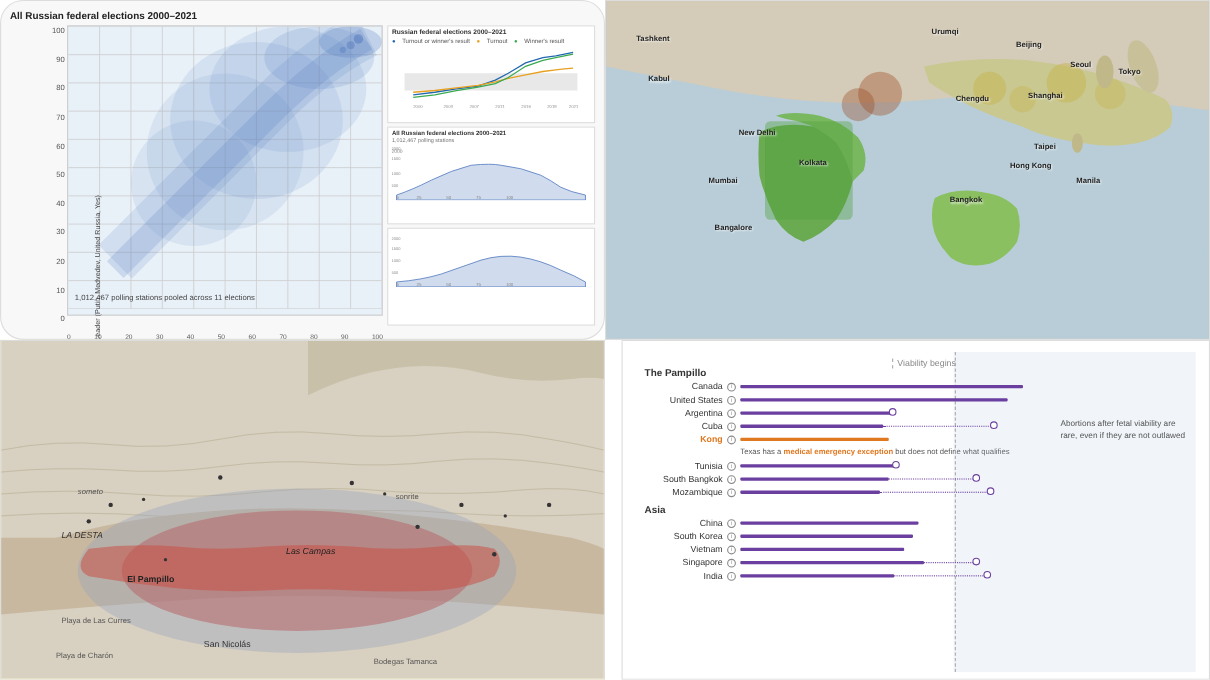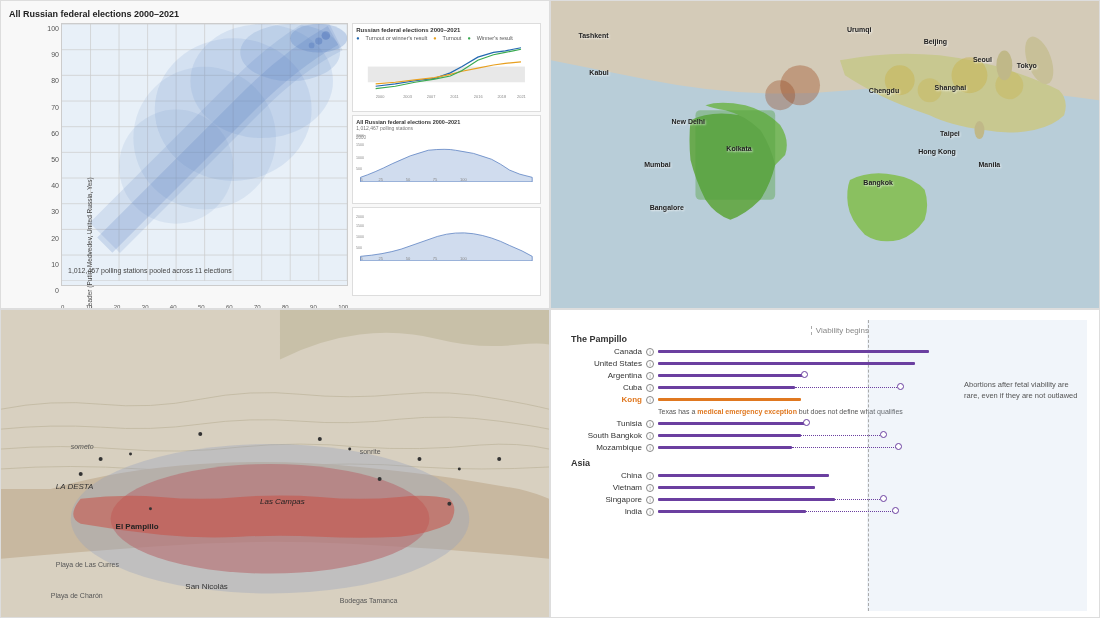--- a/index.html
+++ b/index.html
@@ -17,20 +17,21 @@
     .quadrant {
       position: relative;
       overflow: hidden;
       border: 1px solid #ddd;
     }
 
     
     #q1 {
       background: #f8f8f8;
       padding: 8px;
+      border-radius: 21px;
     }
     #q1 .title {
       font-size: 9px;
       font-weight: bold;
       color: #222;
       margin-bottom: 4px;
     }
     #q1 .chart-area {
       display: flex;
       gap: 4px;
@@ -106,20 +107,21 @@
     #q3 {
       background: #fef9c3;
       position: relative;
     }
 
     
     #q4 {
       background: #fff;
       padding: 10px 12px 6px 12px;
       overflow-y: auto;
+      margin-left: 15px;
     }
     .section-label {
       font-size: 9px;
       font-weight: bold;
       color: #333;
       margin: 6px 0 3px 0;
     }
     .row {
       display: flex;
       align-items: center;
@@ -538,20 +540,27 @@
       <div class="section-label">Asia</div>
 
       <div class="row">
         <div class="row-name">China</div>
         <div class="info-dot">i</div>
         <div class="bar-track">
           <div class="bar-solid" style="width:60%;"></div>
         </div>
       </div>
 
+      <div class="row">
+        <div class="row-name">South Korea</div>
+        <div class="info-dot">i</div>
+        <div class="bar-track">
+          <div class="bar-solid" style="width:58%;"></div>
+        </div>
+      </div>
 
       <div class="row">
         <div class="row-name">Vietnam</div>
         <div class="info-dot">i</div>
         <div class="bar-track">
           <div class="bar-solid" style="width:55%;"></div>
         </div>
       </div>
 
       <div class="row">

